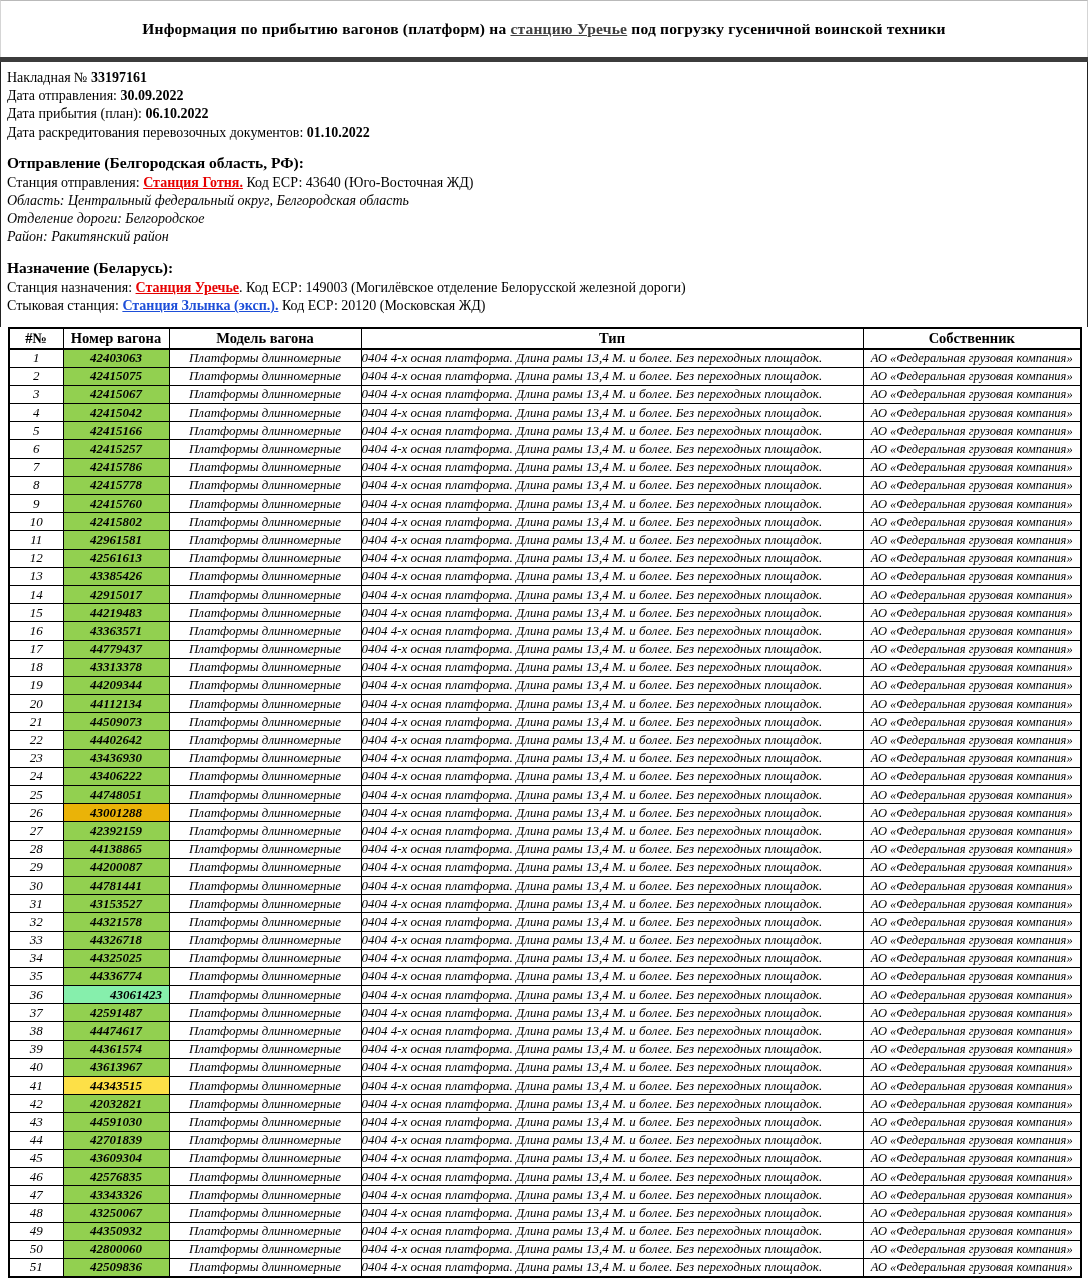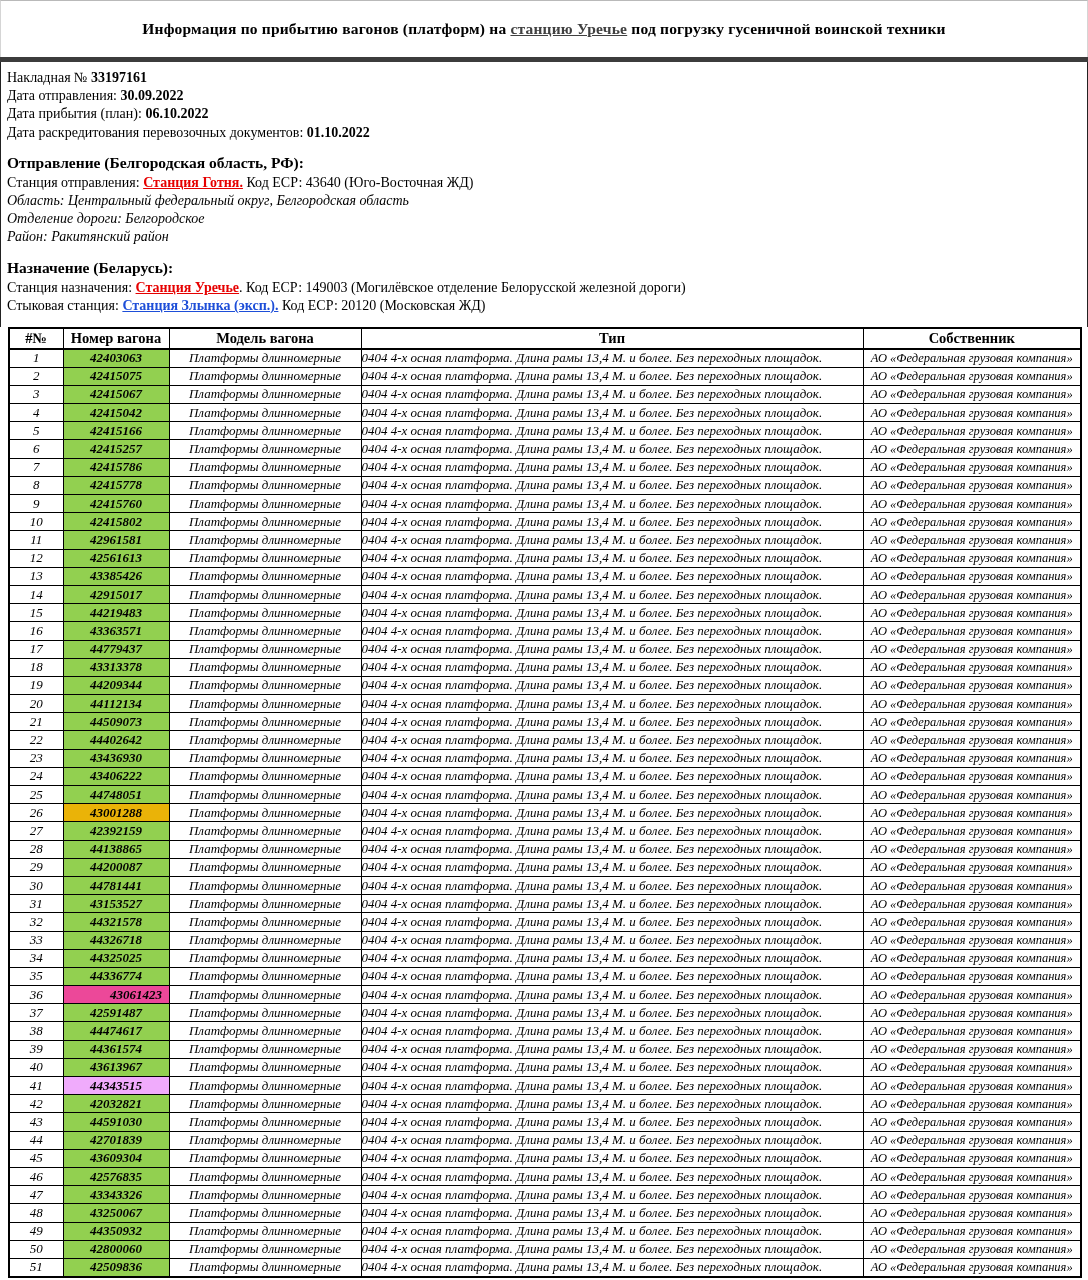--- a/index.html
+++ b/index.html
@@ -323,21 +323,21 @@
       </tr>
       <tr>
         <td class="idx">35</td>
         <td class="wagon" style="background: rgb(146, 208, 80);">44336774</td>
         <td class="model">Платформы длинномерные</td>
         <td class="type">0404 4-х осная платформа. Длина рамы 13,4 М. и более. Без переходных площадок.</td>
         <td class="owner">АО «Федеральная грузовая компания»</td>
       </tr>
       <tr>
         <td class="idx">36</td>
-        <td class="wagon" style="background: #ec4899; padding-left: 40px;">43061423</td>
+        <td class="wagon" style="background: #86efac; padding-left: 40px;">43061423</td>
         <td class="model">Платформы длинномерные</td>
         <td class="type">0404 4-х осная платформа. Длина рамы 13,4 М. и более. Без переходных площадок.</td>
         <td class="owner">АО «Федеральная грузовая компания»</td>
       </tr>
       <tr>
         <td class="idx">37</td>
         <td class="wagon" style="background: rgb(146, 208, 80);">42591487</td>
         <td class="model">Платформы длинномерные</td>
         <td class="type">0404 4-х осная платформа. Длина рамы 13,4 М. и более. Без переходных площадок.</td>
         <td class="owner">АО «Федеральная грузовая компания»</td>
@@ -358,21 +358,21 @@
       </tr>
       <tr>
         <td class="idx">40</td>
         <td class="wagon" style="background: rgb(146, 208, 80);">43613967</td>
         <td class="model">Платформы длинномерные</td>
         <td class="type">0404 4-х осная платформа. Длина рамы 13,4 М. и более. Без переходных площадок.</td>
         <td class="owner">АО «Федеральная грузовая компания»</td>
       </tr>
       <tr>
         <td class="idx">41</td>
-        <td class="wagon" style="background: #f0abfc;">44343515</td>
+        <td class="wagon" style="background: #fde047;">44343515</td>
         <td class="model">Платформы длинномерные</td>
         <td class="type">0404 4-х осная платформа. Длина рамы 13,4 М. и более. Без переходных площадок.</td>
         <td class="owner">АО «Федеральная грузовая компания»</td>
       </tr>
       <tr>
         <td class="idx">42</td>
         <td class="wagon" style="background: rgb(146, 208, 80);">42032821</td>
         <td class="model">Платформы длинномерные</td>
         <td class="type">0404 4-х осная платформа. Длина рамы 13,4 М. и более. Без переходных площадок.</td>
         <td class="owner">АО «Федеральная грузовая компания»</td>

